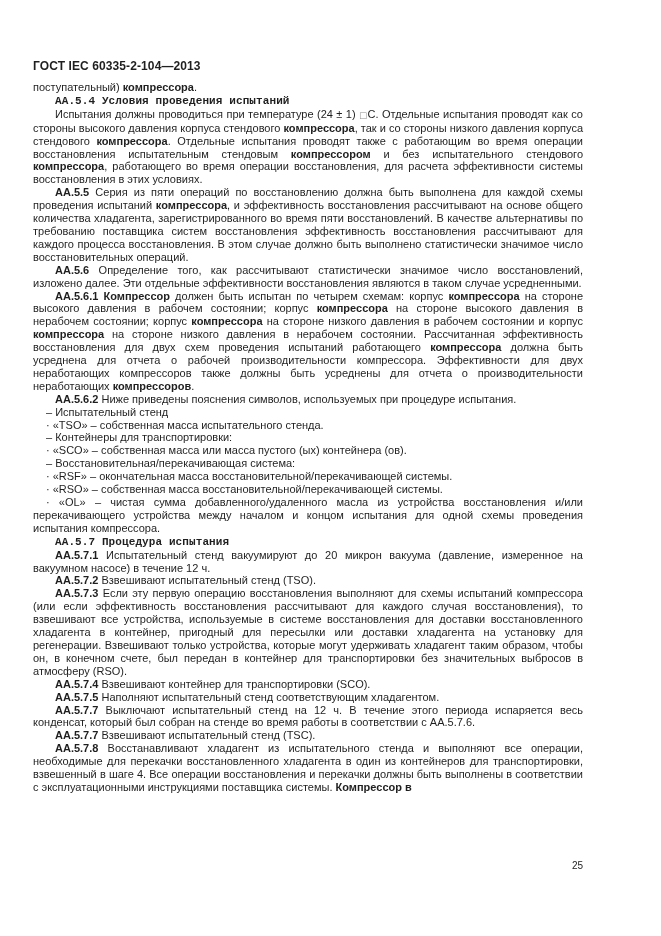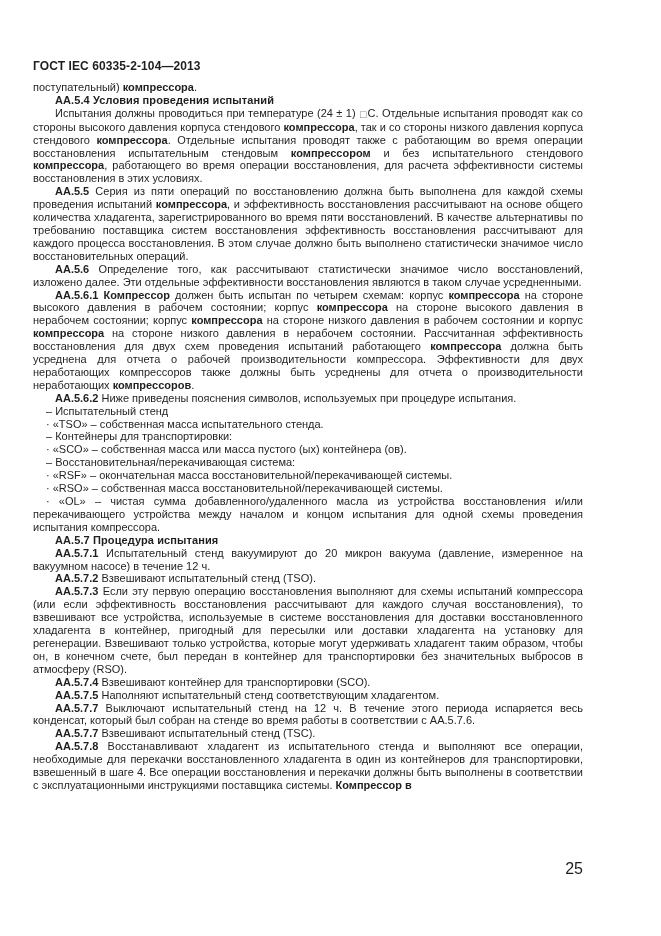--- a/index.html
+++ b/index.html
@@ -29,33 +29,33 @@
     width: 550px;
     font-size: 11px;
     line-height: 12.9px;
     text-align: justify;
   }
   .doc-body p { margin: 0; padding: 0; }
   p.section, p.heading { text-indent: 22px; }
   p.cont  { text-indent: 0; }
   p.dash, p.dot { text-indent: 13px; }
   p.dot2  { text-indent: 20px; }
-  p.heading b { letter-spacing: 0.1px; }
+  p.heading b { letter-spacing: 0.1px; font-family: Liberation Mono, monospace; }
   .tofu {
     color: #8f8f8f;
     font-size: 8.5px;
     font-family: "DejaVu Sans", sans-serif;
   }
   .page-number {
     position: absolute;
     top: 860px;
     left: 33px;
     width: 550px;
     text-align: right;
-    font-size: 16px;
+    font-size: 10px;
   }
 </style>
 </head>
 <body>
 
 <div class="page">
   <div class="running-header">ГОСТ IEC 60335-2-104—2013</div>
 
   <div class="doc-body">
       <p class="cont"><span>поступательный) </span><b>компрессора</b><span>.</span></p>

